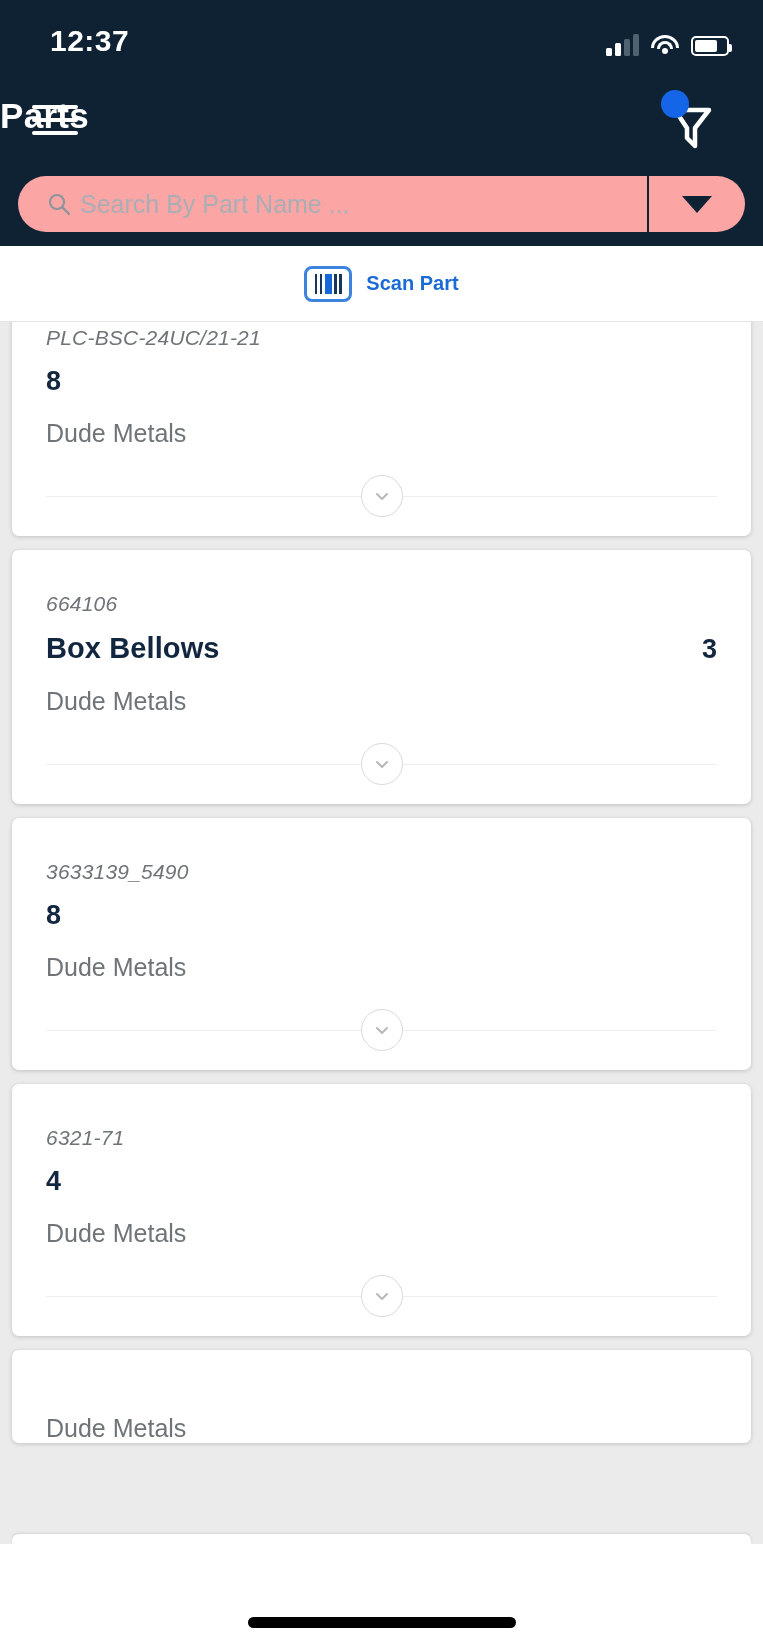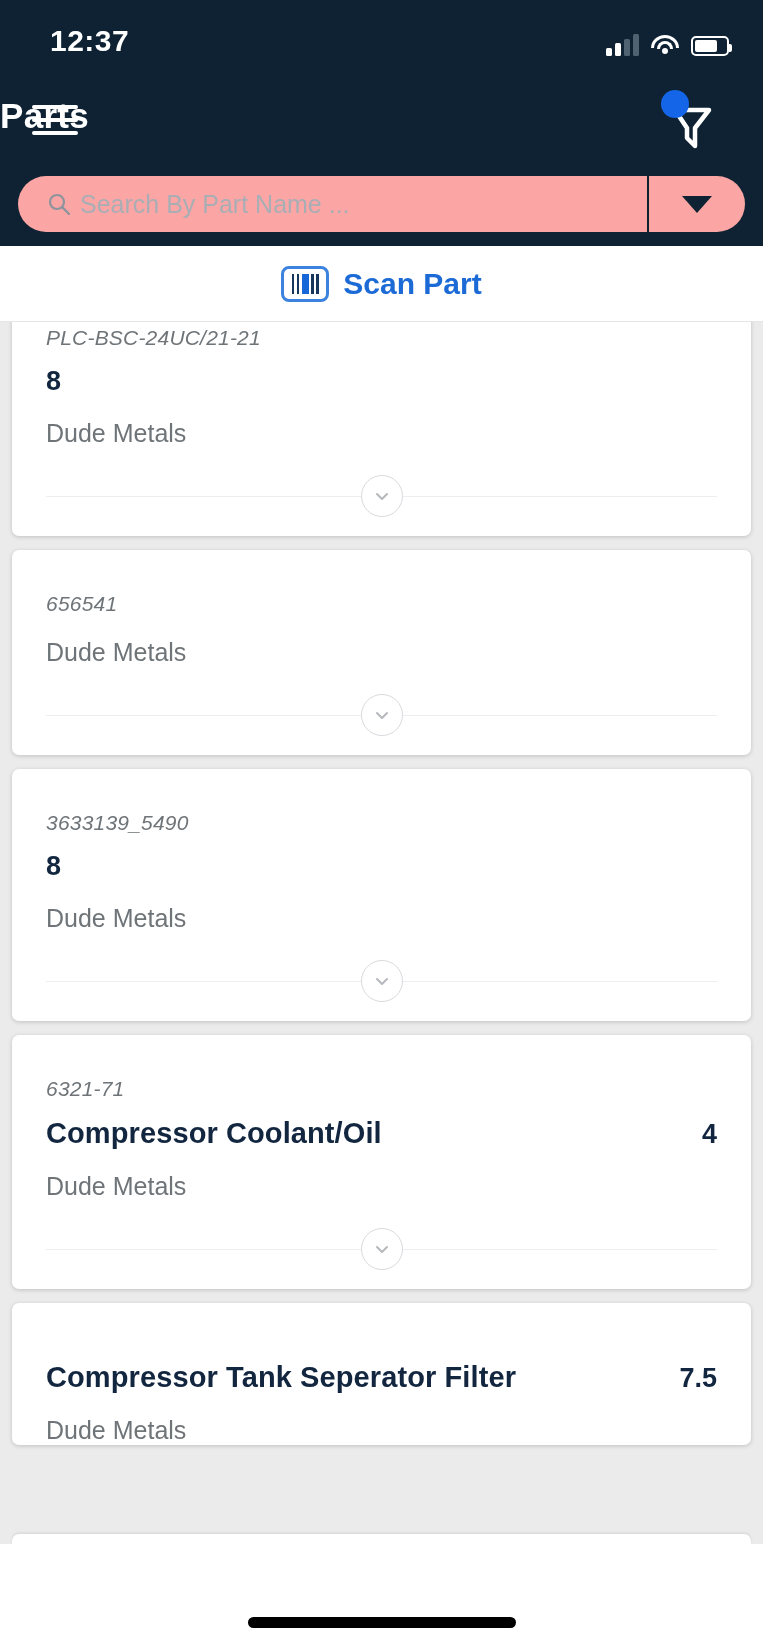--- a/index.html
+++ b/index.html
@@ -73,21 +73,21 @@
     border-right: 15px solid transparent; border-top: 17px solid #0e2233; }
 
   
   .scanbar { position: absolute; top: 246px; left: 0; width: 763px; height: 76px;
     background: #ffffff; display: flex; align-items: center; justify-content: center; gap: 14px;
     border-bottom: 1px solid #e3e5e8; cursor: pointer; }
   .barcode-icon { width: 48px; height: 36px; border: 3px solid #3c83e0; border-radius: 8px;
     display: flex; align-items: center; justify-content: center; gap: 2.5px; padding: 0 6px; }
   .barcode-icon i { display: block; width: 2.5px; height: 20px; background: #17365c; }
   .barcode-icon i.wide { width: 7px; background: #1668d8; }
-  .scan-label { color: #1b6ad6; font-size: 30px; font-weight: 700; }
+  .scan-label { color: #1b6ad6; font-size: 20px; font-weight: 700; }
 
   
   .list { position: absolute; top: 322px; left: 0; width: 763px; height: 1222px;
     background: #ebebeb; overflow: hidden; }
   .card { position: relative; margin: 0 12px 14px 12px; background: #ffffff;
     border-radius: 7px; box-shadow: 0 1px 4px rgba(0,0,0,0.18); padding: 42px 34px 0 34px; }
   .card.first { margin-top: -38px; }
   .card-sku { font-size: 21px; font-style: italic; color: #6e7478; letter-spacing: 0.2px; }
   .card-row { display: flex; align-items: baseline; justify-content: space-between;
     margin-top: 16px; }
@@ -191,21 +191,25 @@
         <div class="card-divline"></div>
         <div class="expand-btn">
           <svg width="20" height="20" viewBox="0 0 20 20">
             <polyline points="5,8 10,13 15,8" fill="none" stroke="#b6b9bd" stroke-width="2" stroke-linecap="round" stroke-linejoin="round"></polyline>
           </svg>
         </div>
       </div>
     </div>
 
     <div class="card">
-      <div class="card-sku">656541</div>
+      <div class="card-sku">664106</div>
+      <div class="card-row">
+        <div class="card-title">Box Bellows</div>
+        <div class="card-qty">3</div>
+      </div>
       <div class="card-sub">Dude Metals</div>
       <div class="card-footer">
         <div class="card-divline"></div>
         <div class="expand-btn">
           <svg width="20" height="20" viewBox="0 0 20 20">
             <polyline points="5,8 10,13 15,8" fill="none" stroke="#b6b9bd" stroke-width="2" stroke-linecap="round" stroke-linejoin="round"></polyline>
           </svg>
         </div>
       </div>
     </div>
@@ -222,39 +226,34 @@
           <svg width="20" height="20" viewBox="0 0 20 20">
             <polyline points="5,8 10,13 15,8" fill="none" stroke="#b6b9bd" stroke-width="2" stroke-linecap="round" stroke-linejoin="round"></polyline>
           </svg>
         </div>
       </div>
     </div>
 
     <div class="card">
       <div class="card-sku">6321-71</div>
       <div class="card-row">
-        <div class="card-title">Compressor Coolant/Oil</div>
         <div class="card-qty">4</div>
       </div>
       <div class="card-sub">Dude Metals</div>
       <div class="card-footer">
         <div class="card-divline"></div>
         <div class="expand-btn">
           <svg width="20" height="20" viewBox="0 0 20 20">
             <polyline points="5,8 10,13 15,8" fill="none" stroke="#b6b9bd" stroke-width="2" stroke-linecap="round" stroke-linejoin="round"></polyline>
           </svg>
         </div>
       </div>
     </div>
 
     <div class="card">
-      <div class="card-row">
-        <div class="card-title">Compressor Tank Seperator Filter</div>
-        <div class="card-qty">7.5</div>
-      </div>
       <div class="card-sub">Dude Metals</div>
 
     </div>
 
     <div class="list-fade"></div>
   </div>
 
   <div class="bottom-area">
     <div class="home-indicator"></div>
   </div>

